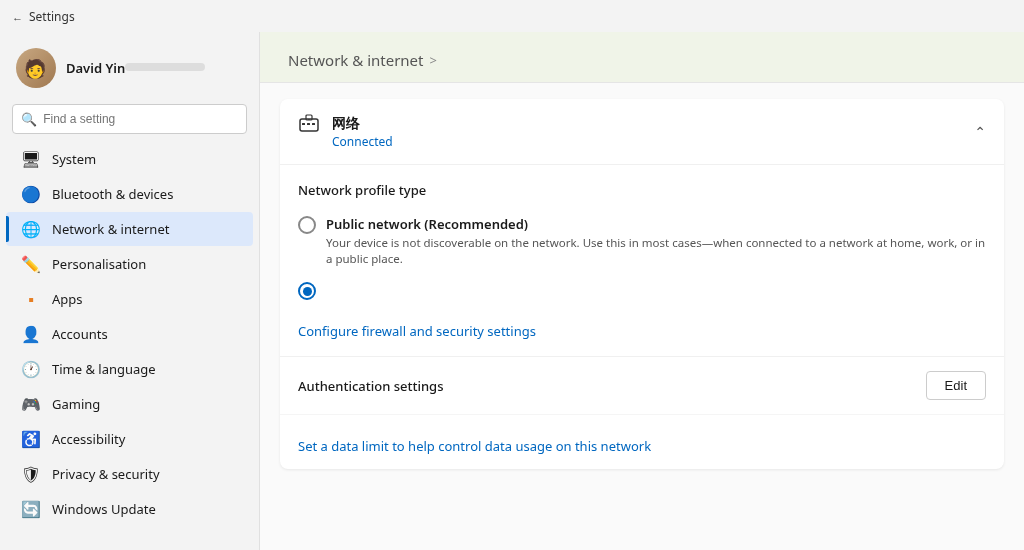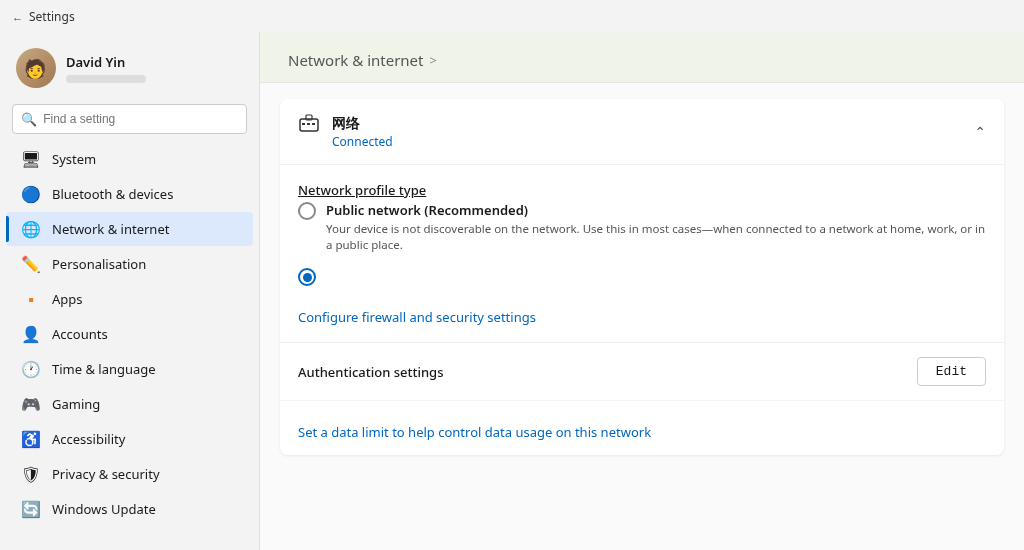--- a/index.html
+++ b/index.html
@@ -64,21 +64,20 @@
       position: relative;
     }
     .avatar-face {
       width: 100%; height: 100%;
       background: linear-gradient(135deg, #c8a882 0%, #a07850 100%);
       display: flex; align-items: center; justify-content: center;
       color: white; font-size: 18px; font-weight: bold;
     }
     .profile-info {
       display: flex;
-      flex-direction: column;
     }
     .profile-name {
       font-size: 13px;
       font-weight: 600;
     }
     .profile-sub {
       font-size: 11px;
       color: #666;
       background: #ddd;
       height: 8px;
@@ -212,23 +211,22 @@
     }
 
     
     .profile-section {
       padding: 16px 18px;
       border-bottom: 1px solid #f0f0f0;
     }
     .profile-section-title {
       font-size: 13px;
       font-weight: 500;
-      margin-bottom: 2px;
-      color: #1a1a1a;
-      text-decoration: underline;
+      margin-bottom: 16px;
+      color: #1a1a1a;
     }
     .radio-option {
       display: flex;
       align-items: flex-start;
       gap: 10px;
       margin-bottom: 14px;
     }
     .radio-circle {
       width: 18px; height: 18px;
       border-radius: 50%;
@@ -285,21 +283,20 @@
       margin-top: 2px;
     }
     .edit-btn {
       padding: 6px 18px;
       background: white;
       border: 1px solid #ccc;
       border-radius: 4px;
       font-size: 13px;
       cursor: pointer;
       color: #1a1a1a;
-      font-family: Liberation Mono, monospace;
     }
 
     .toggle-container {
       display: flex;
       align-items: center;
       gap: 8px;
     }
     .toggle-off-label {
       font-size: 12px;
       color: #555;

